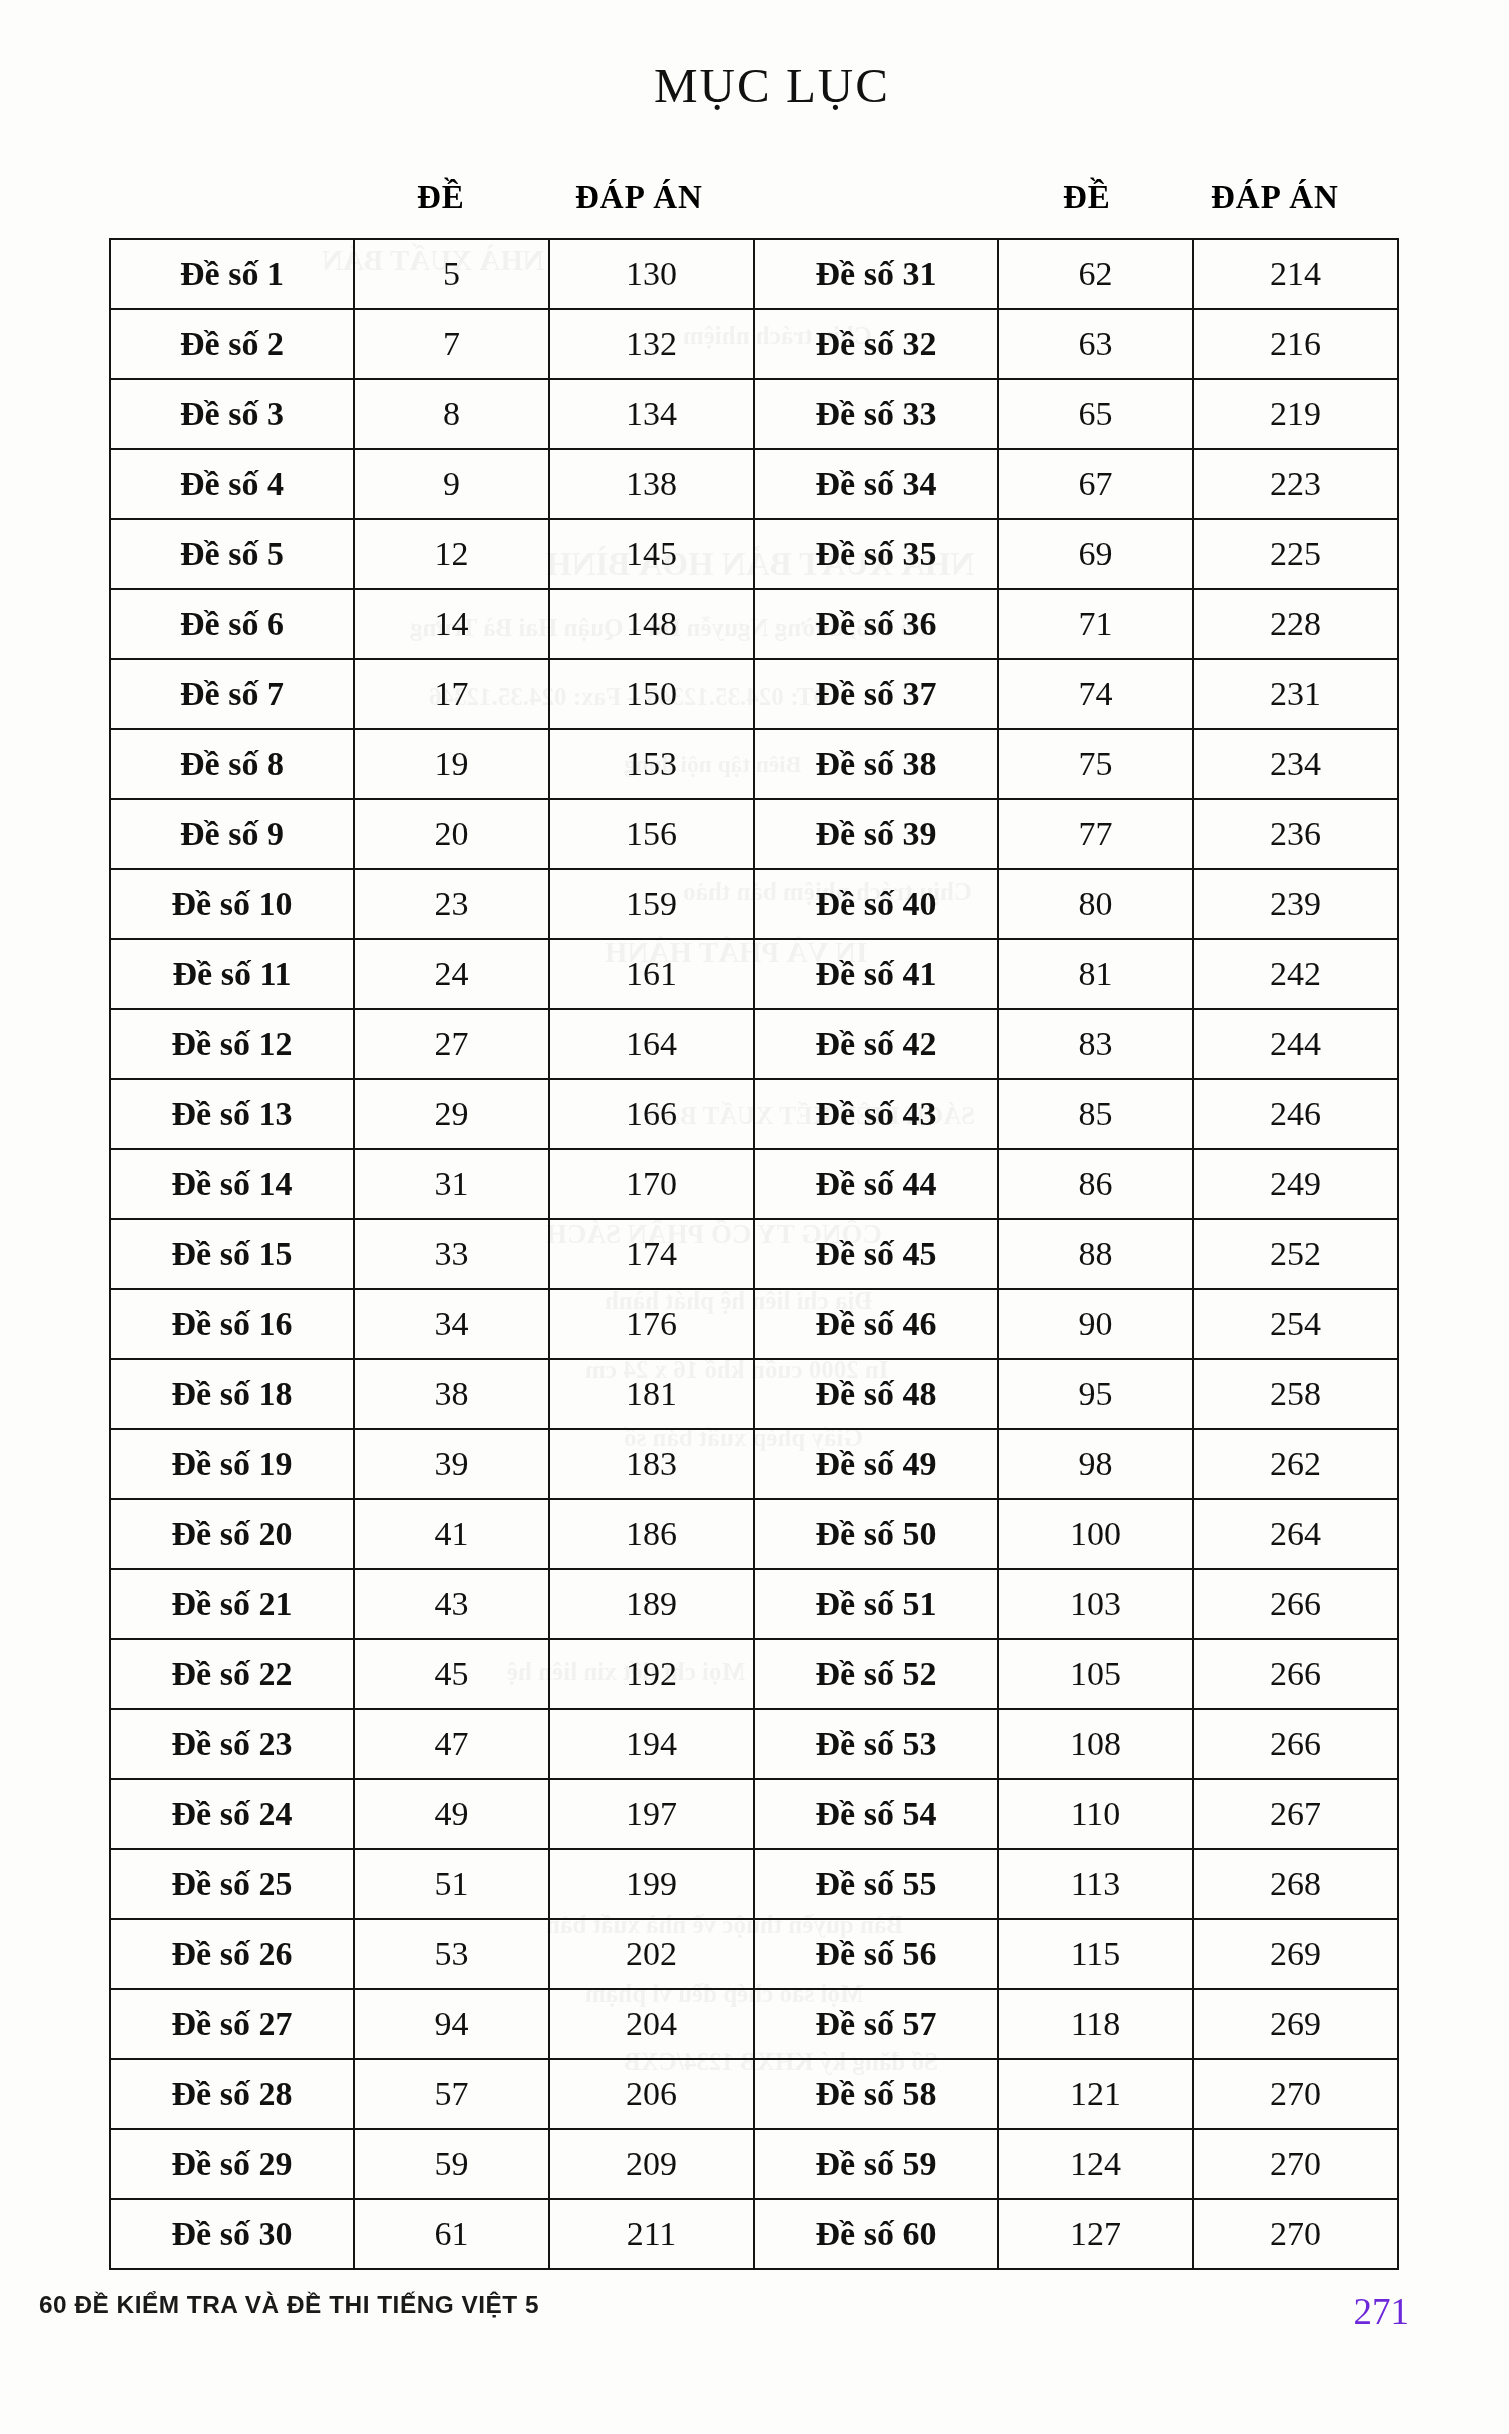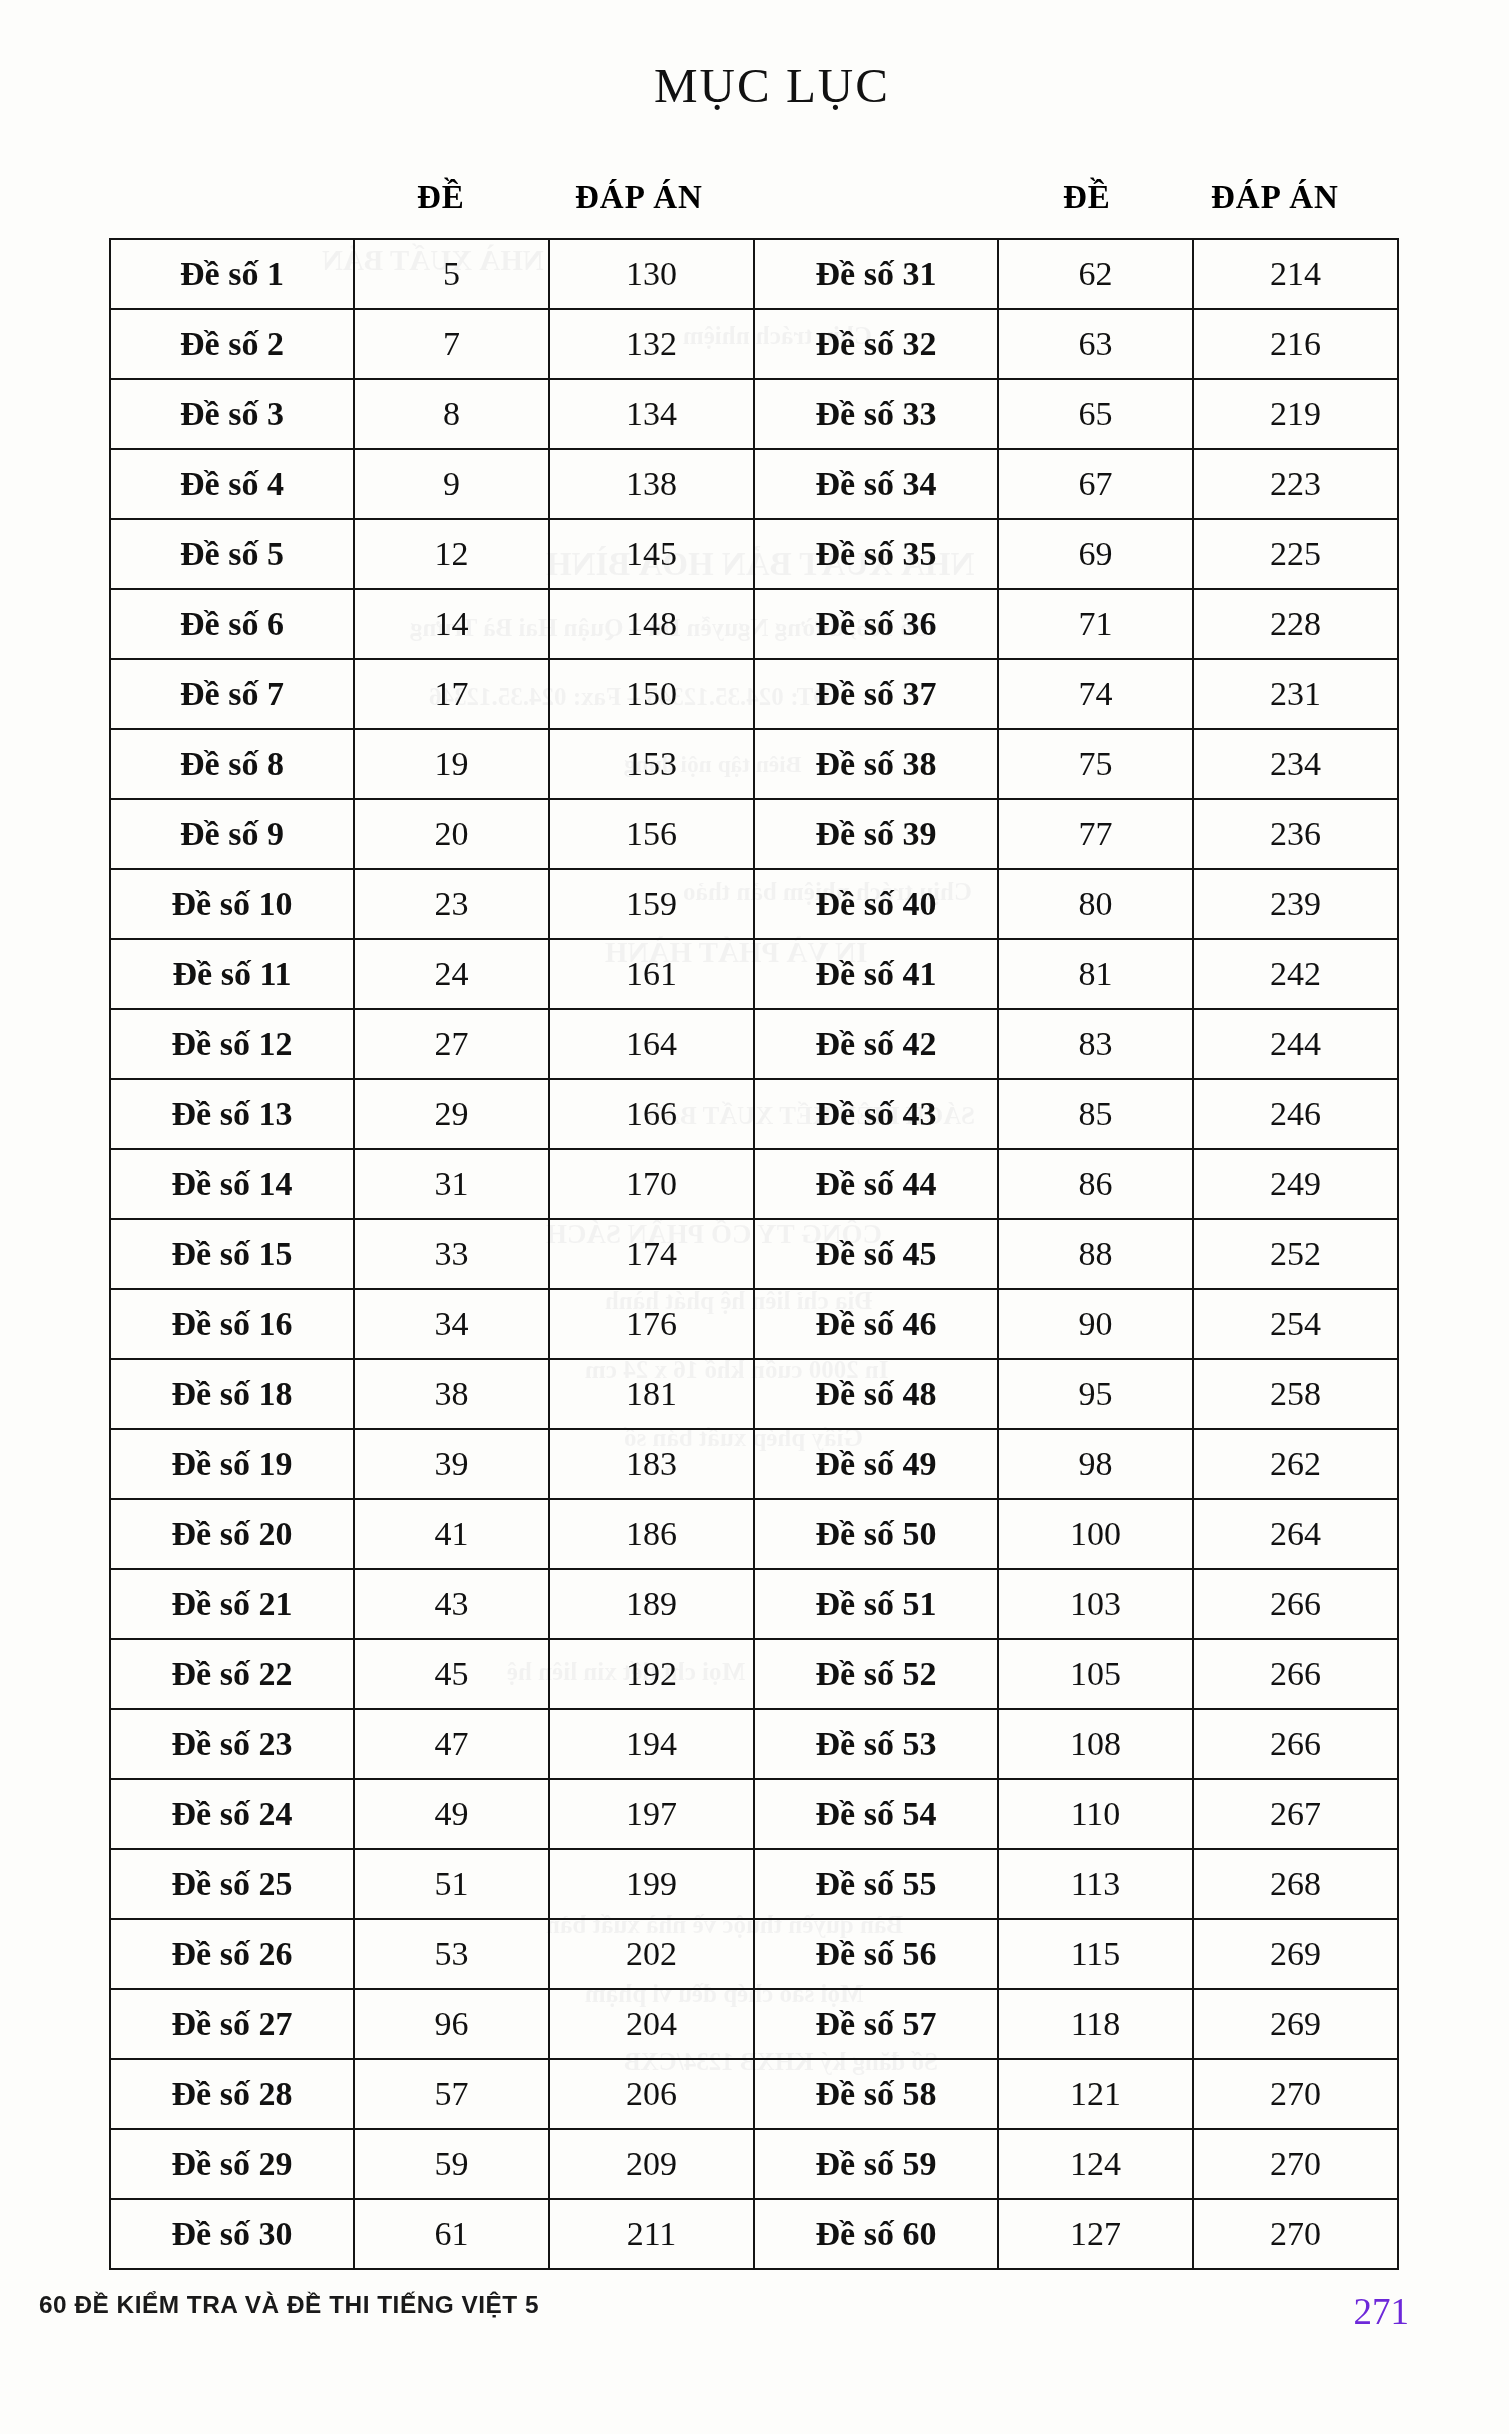--- a/index.html
+++ b/index.html
@@ -358,21 +358,21 @@
         <tr>
           <td class="label">Đề số 26</td>
           <td>53</td>
           <td>202</td>
           <td class="label">Đề số 56</td>
           <td>115</td>
           <td>269</td>
         </tr>
         <tr>
           <td class="label">Đề số 27</td>
-          <td>96</td>
+          <td>94</td>
           <td>204</td>
           <td class="label">Đề số 57</td>
           <td>118</td>
           <td>269</td>
         </tr>
         <tr>
           <td class="label">Đề số 28</td>
           <td>57</td>
           <td>206</td>
           <td class="label">Đề số 58</td>

